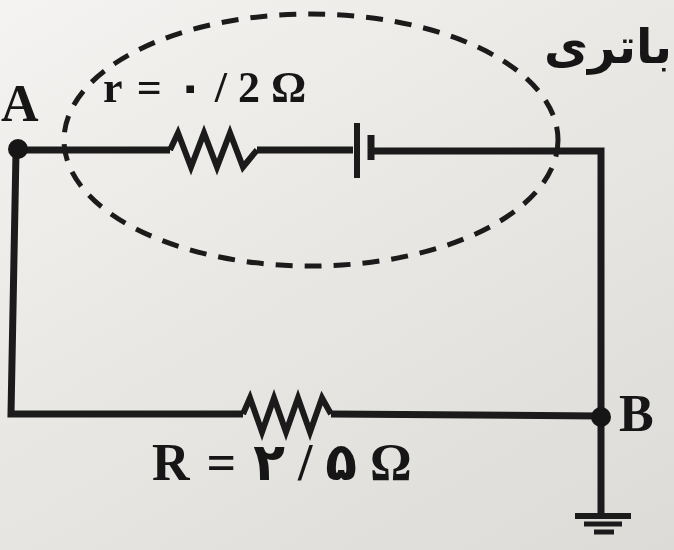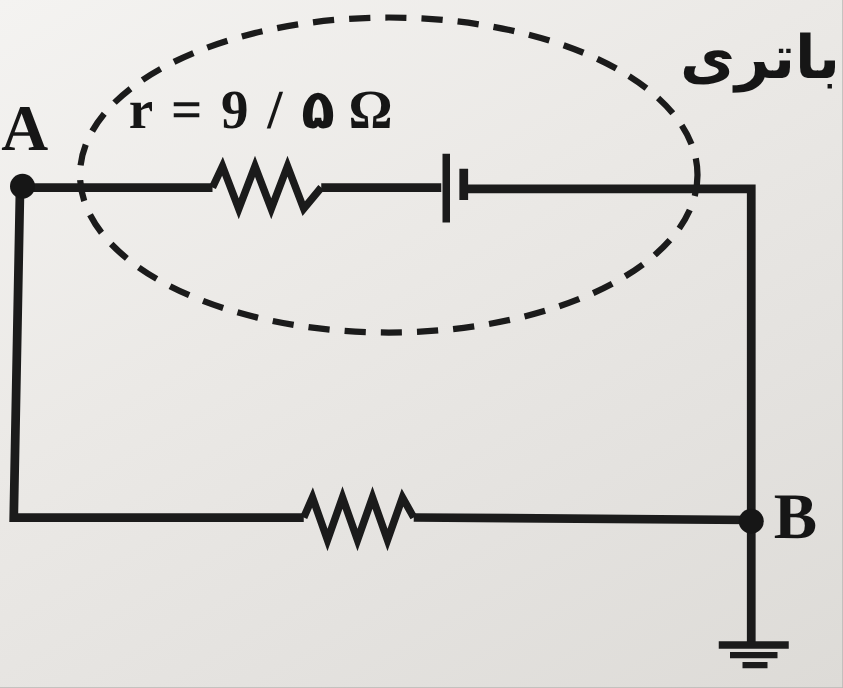--- a/index.html
+++ b/index.html
@@ -64,21 +64,22 @@
       <line x1="584" y1="524" x2="622" y2="524" class="ink-stroke" stroke-width="5"></line>
       <line x1="594" y1="532" x2="614" y2="532" class="ink-stroke" stroke-width="5"></line>
     </g>
 
     <circle cx="18" cy="149" r="10" fill="#161616"></circle>
     <circle cx="601" cy="417" r="10" fill="#161616"></circle>
   </svg>
 
   <div class="lbl lbl-node-a" dir="ltr">A</div>
 
-  <div class="lbl lbl-r" dir="ltr">r = 9 / ۵ Ω</div>
+  <div class="lbl lbl-r" dir="ltr">r = ۰ / 2 Ω</div>
 
   <div class="lbl lbl-battery" dir="rtl">باتری</div>
 
 
+  <div class="lbl lbl-R" dir="ltr">R = ۲ / ۵ Ω</div>
 
   <div class="lbl lbl-node-b" dir="ltr">B</div>
 
 </div>
 
 </body></html>

